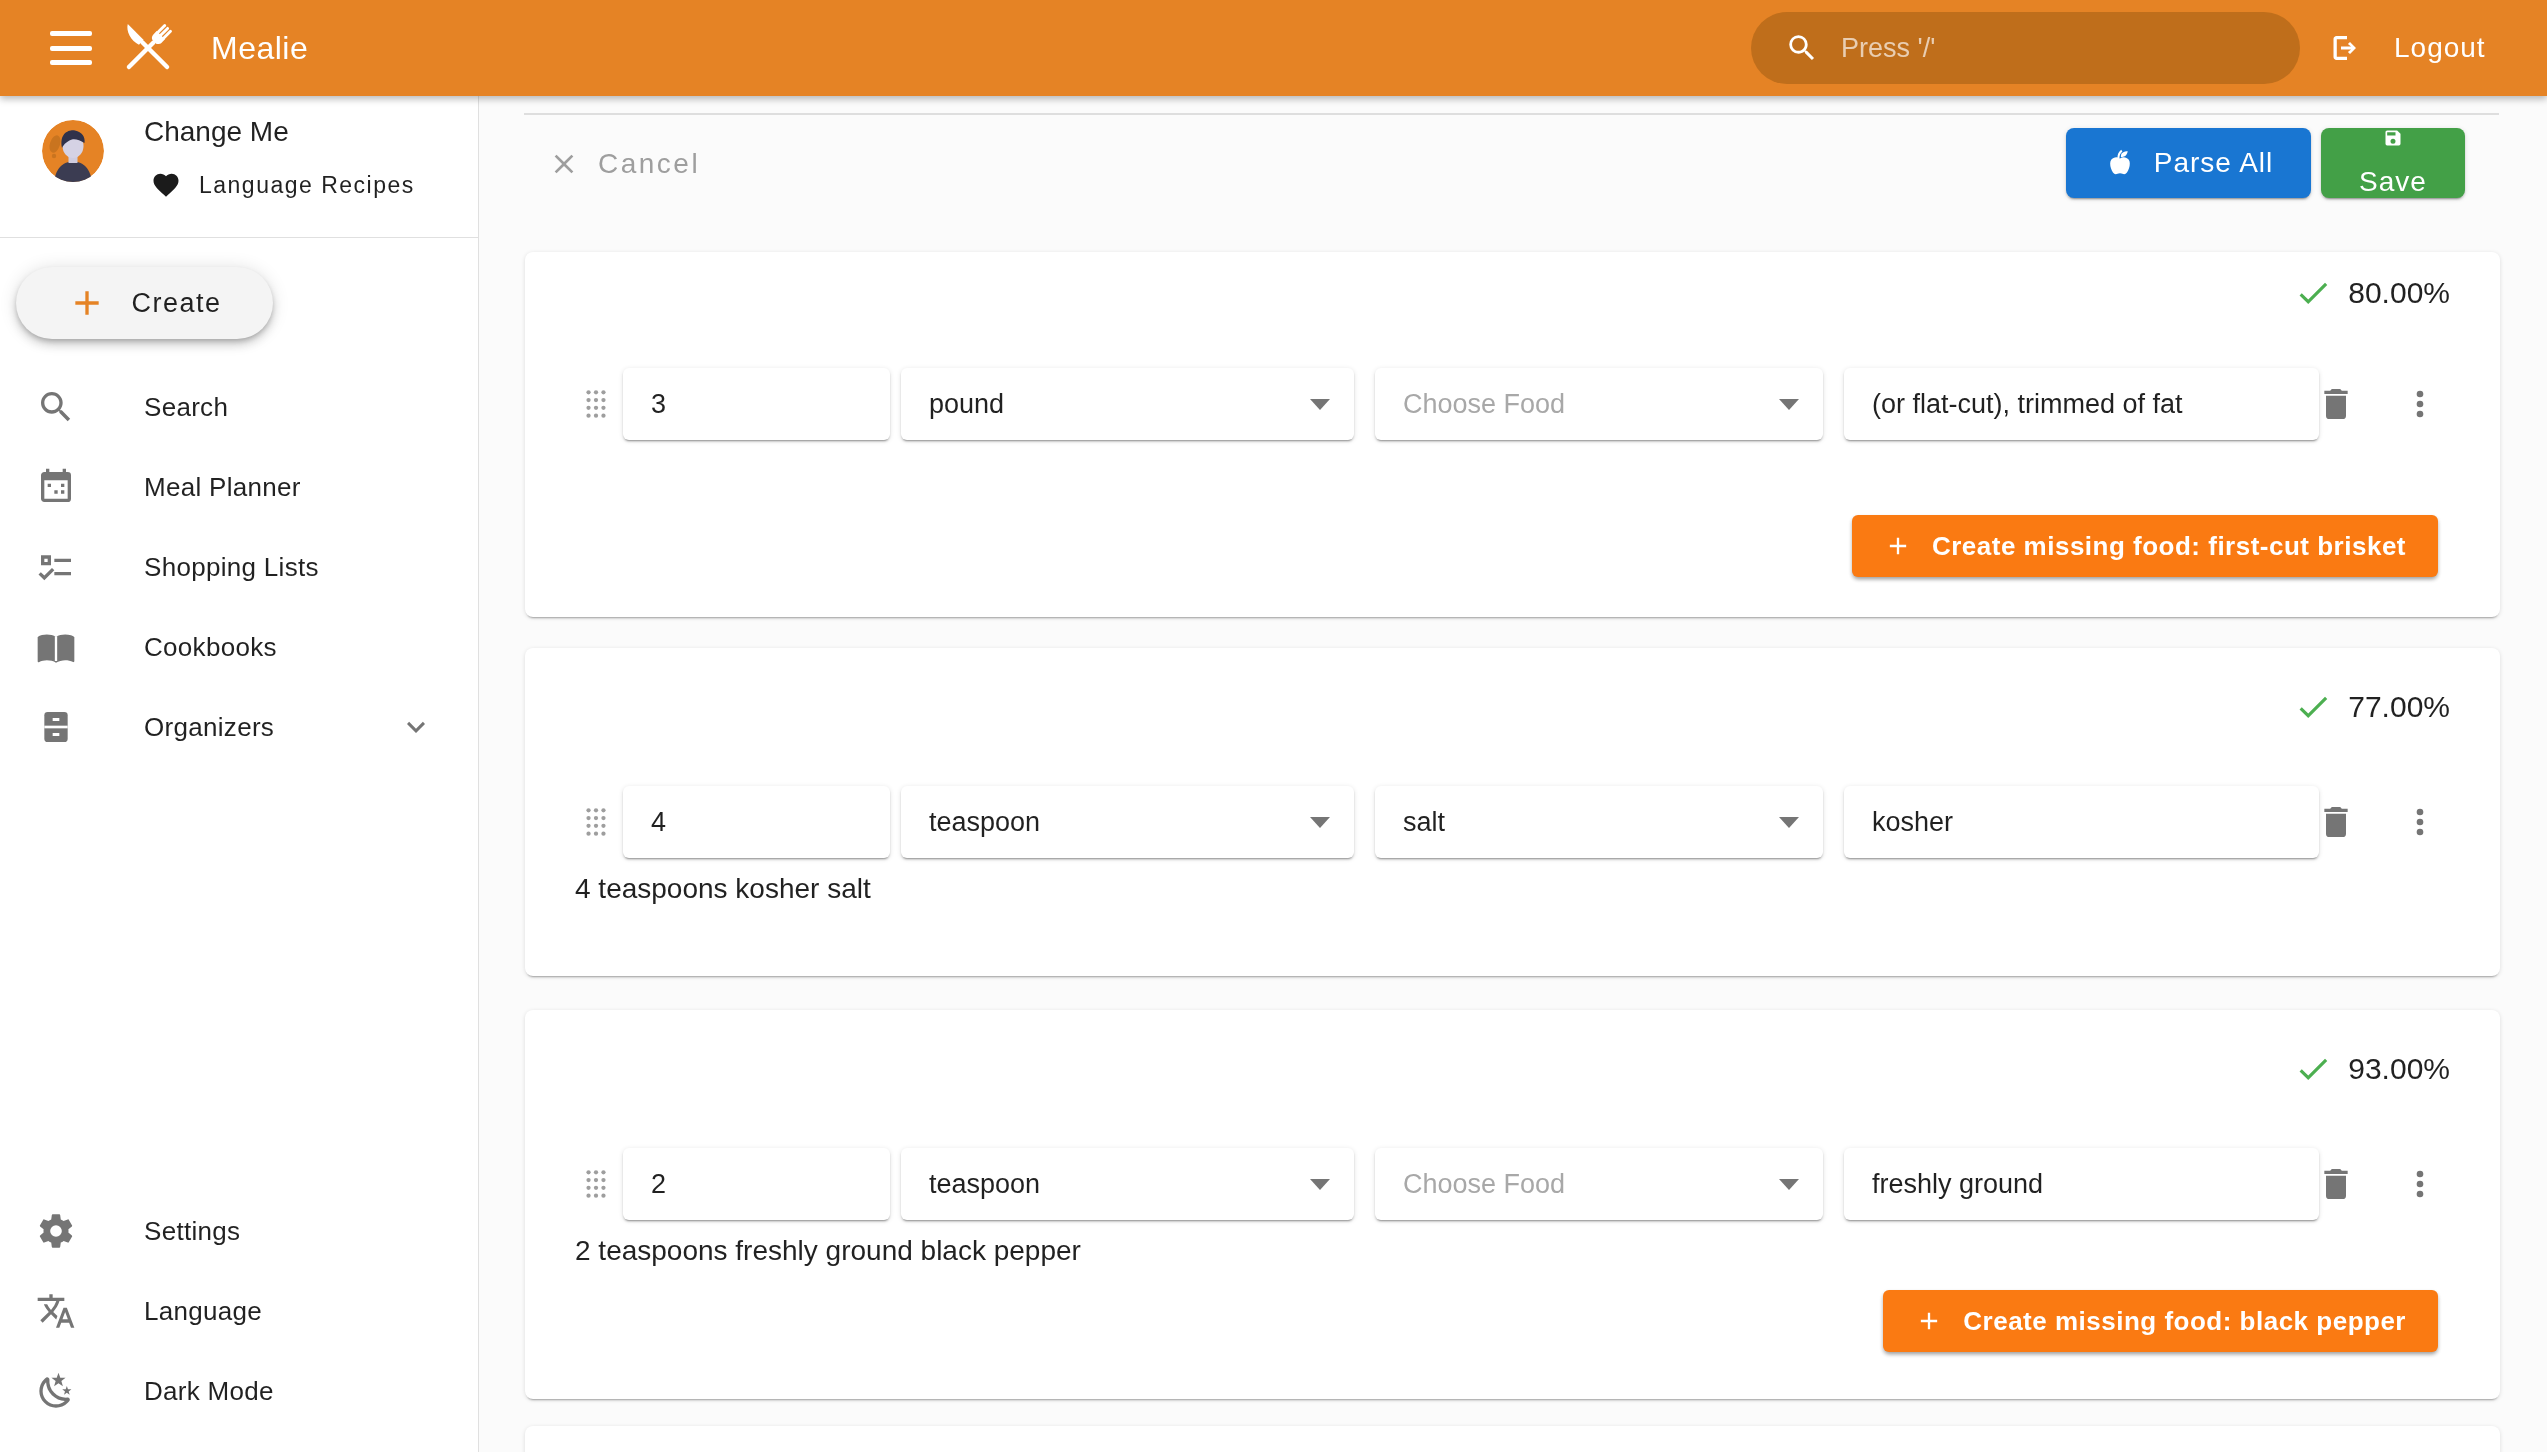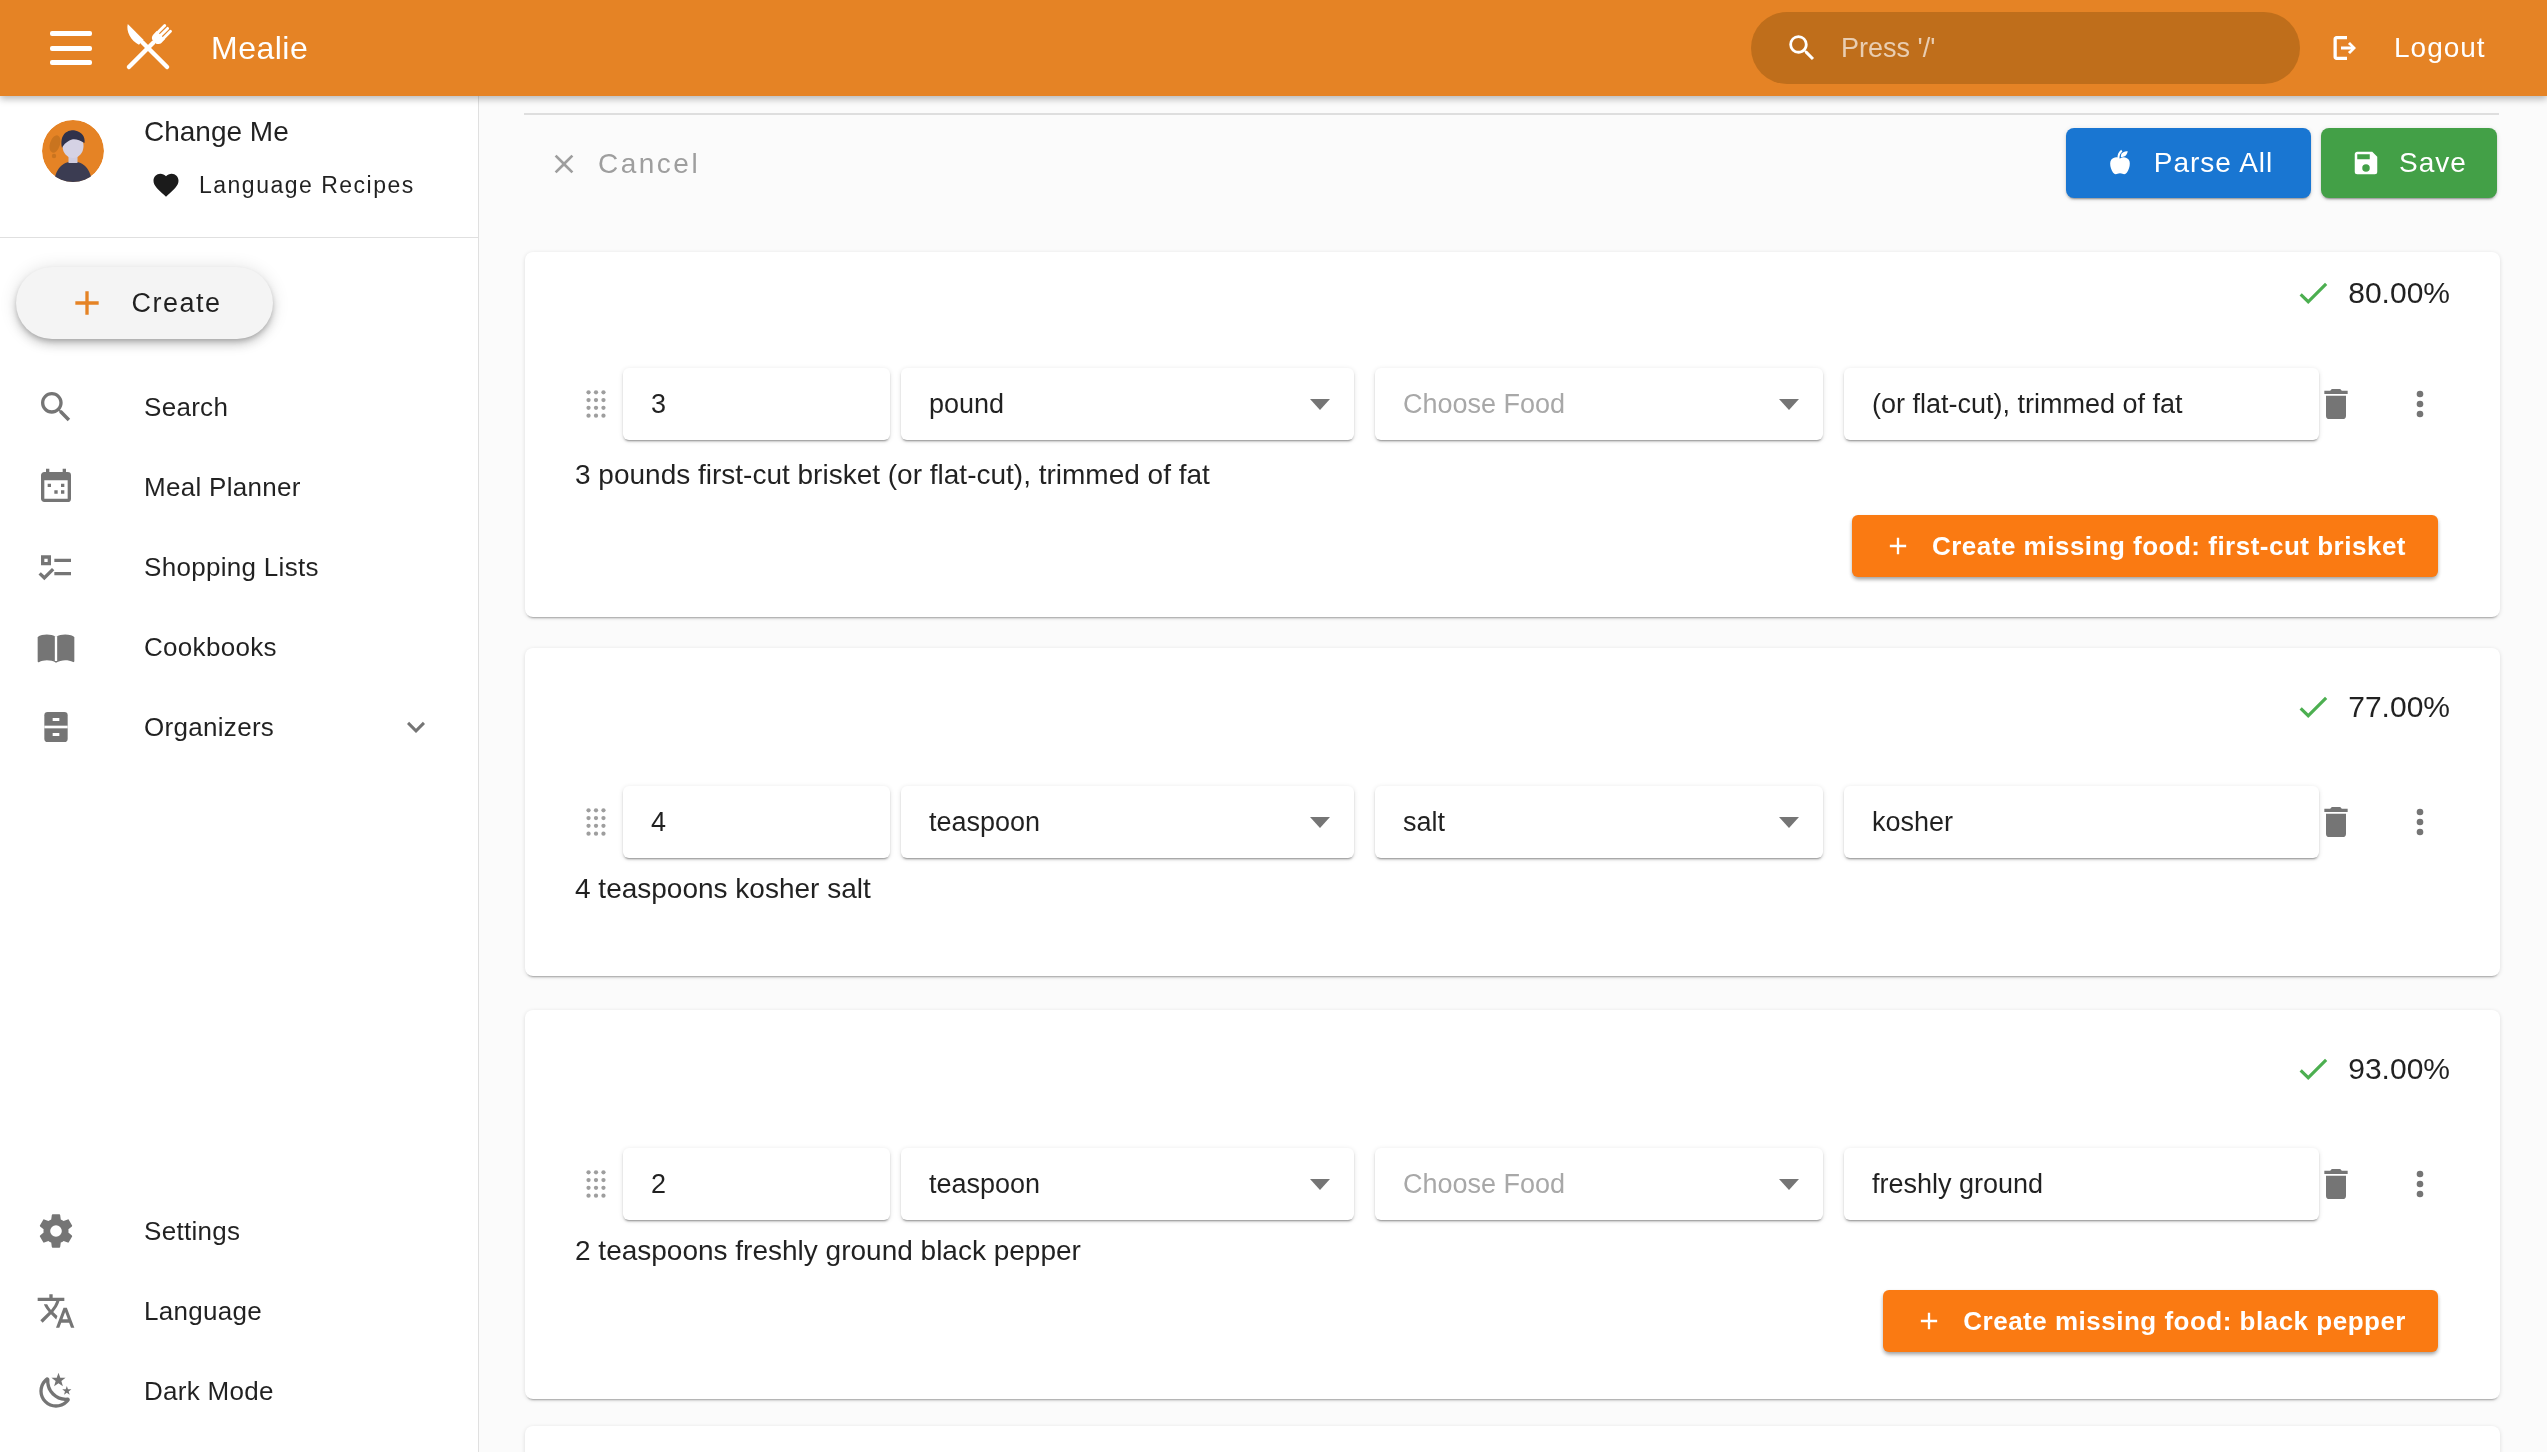--- a/index.html
+++ b/index.html
@@ -57,21 +57,21 @@
   
   .main{position:absolute;left:478px;top:96px;width:2070px;height:1357px;background:#fbfbfb;}
   .top-divider{position:absolute;left:46px;top:17px;width:1975px;height:2px;background:#dedede;}
   .cancel-btn{position:absolute;left:70px;top:32px;height:72px;display:flex;align-items:center;gap:18px;color:#9e9e9e;font-size:28px;font-weight:500;letter-spacing:2.5px;cursor:pointer;}
   .btn{
     position:absolute;top:32px;height:70px;border-radius:8px;display:flex;align-items:center;justify-content:center;gap:18px;
     color:#fff;font-size:28px;font-weight:500;letter-spacing:1px;cursor:pointer;
     box-shadow:0 3px 1px -2px rgba(0,0,0,.2),0 2px 2px 0 rgba(0,0,0,.14),0 1px 5px 0 rgba(0,0,0,.12);
   }
   .parse-btn{left:1588px;width:245px;background:#1976D2;}
-  .save-btn{left:1843px;width:176px;background:#43A047;}
+  .save-btn{left:1843px;width:144px;background:#43A047;flex-direction:column;}
   
   .card{
     position:absolute;left:47px;width:1975px;background:#fff;border-radius:8px;
     box-shadow:0 3px 2px -2px rgba(0,0,0,.3),0 1px 4px 0 rgba(0,0,0,.13);
   }
   .card1{top:156px;height:365px;}
   .card2{top:552px;height:328px;}
   .card3{top:914px;height:389px;}
   .card-stub{top:1330px;height:159px;border-radius:8px 8px 0 0;}
   .conf{position:absolute;right:50px;display:flex;align-items:center;gap:16px;}
@@ -298,21 +298,20 @@
           <span class="arrow"></span>
       </div>
       <input class="field note" value="(or flat-cut), trimmed of fat" style="">
       <svg class="row-icon trash" viewBox="0 0 24 24">
           <path fill="#757575" d="M19,4H15.5L14.5,3H9.5L8.5,4H5V6H19M6,19A2,2 0 0,0 8,21H16A2,2 0 0,0 18,19V7H6V19Z"></path>
         </svg>
       <svg class="row-icon kebab" viewBox="0 0 24 24">
           <path fill="#757575" d="M12,16A2,2 0 0,1 14,18A2,2 0 0,1 12,20A2,2 0 0,1 10,18A2,2 0 0,1 12,16M12,10A2,2 0 0,1 14,12A2,2 0 0,1 12,14A2,2 0 0,1 10,12A2,2 0 0,1 12,10M12,4A2,2 0 0,1 14,6A2,2 0 0,1 12,8A2,2 0 0,1 10,6A2,2 0 0,1 12,4Z"></path>
         </svg>
     </div>
-    <div class="summary">3 pounds first-cut brisket (or flat-cut), trimmed of fat</div>
     <div class="missing-btn">
       <svg width="28" height="28" viewBox="0 0 24 24">
           <path fill="#fff" d="M19,13H13V19H11V13H5V11H11V5H13V11H19V13Z"></path>
         </svg>
       <span>Create missing food: first-cut brisket</span>
     </div>
   </section>
 
   <section class="card card2">
     <div class="conf">

